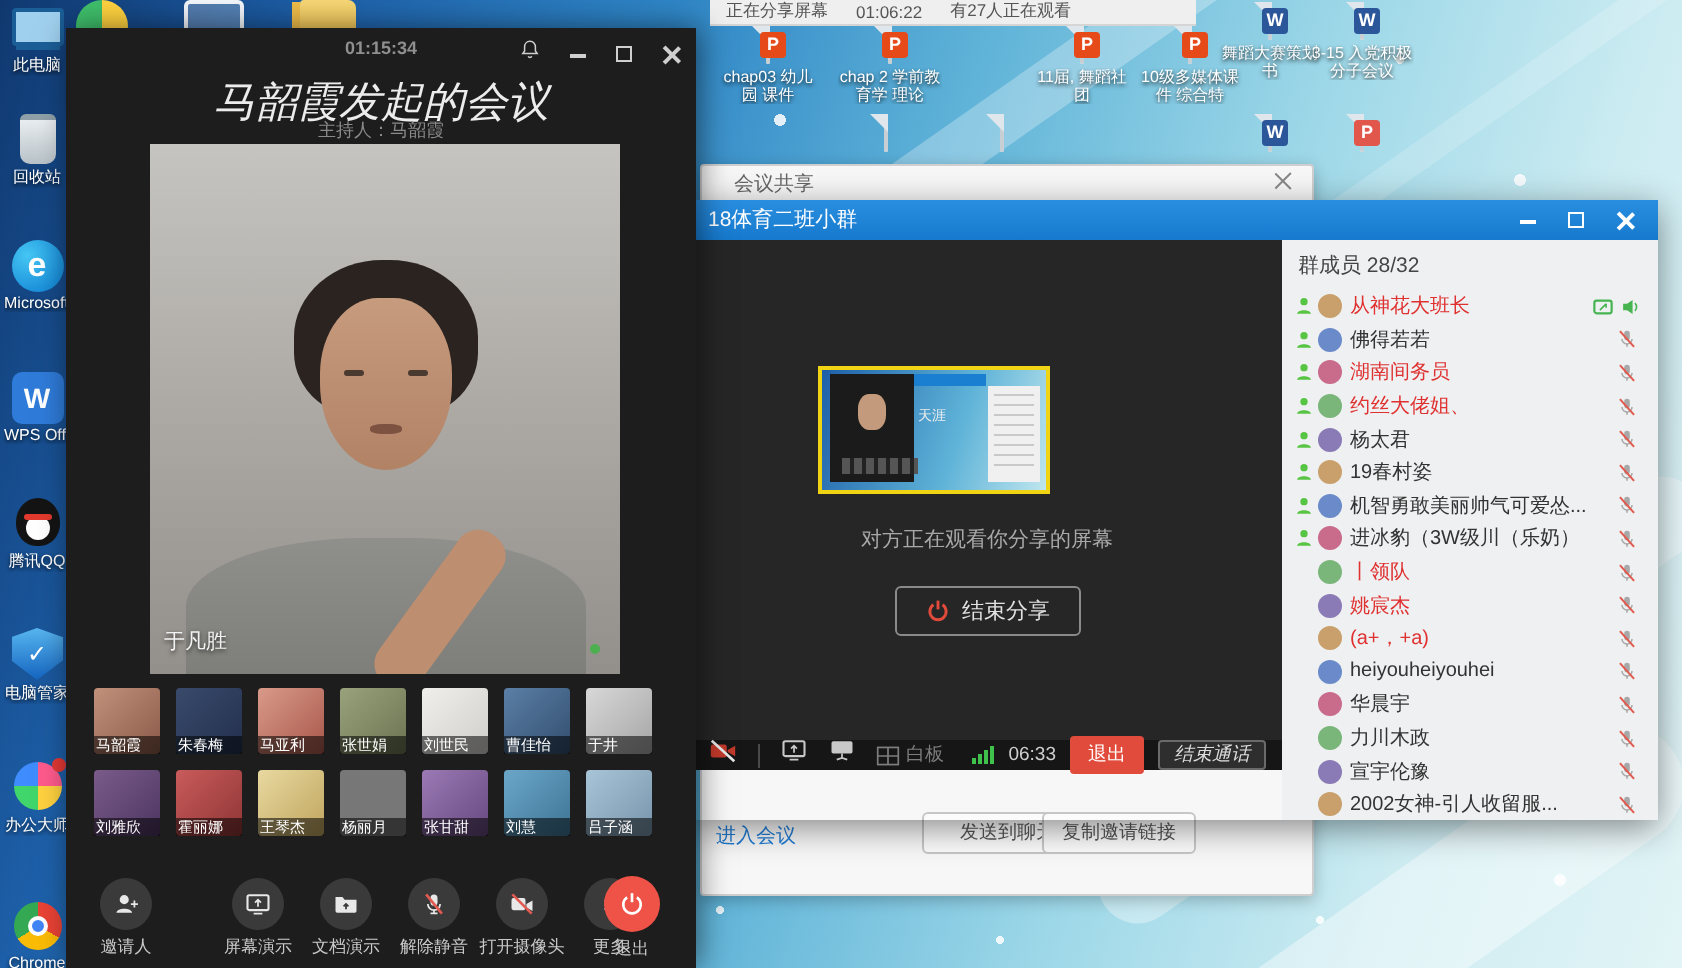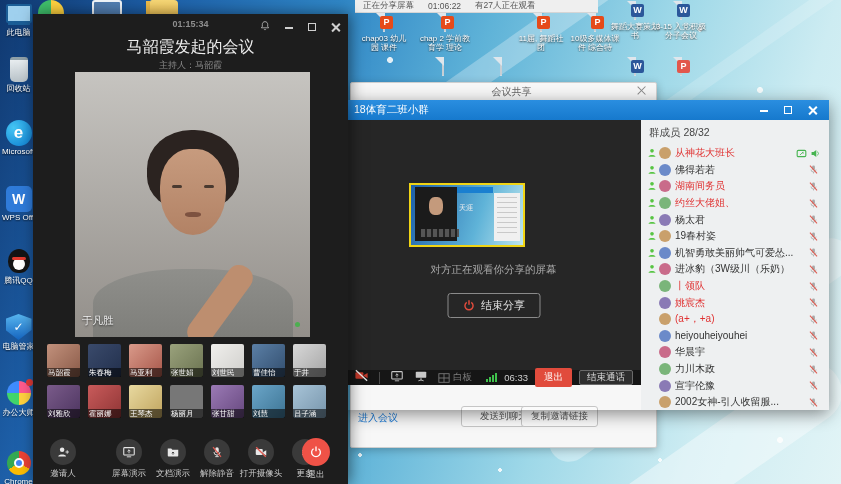--- a/index.html
+++ b/index.html
@@ -72,21 +72,21 @@
   #files2 .file:nth-of-type(2){left:120px;top:58px;}
   #files2 .file:nth-of-type(3){left:254px;top:58px;}
   #files2 .file:nth-of-type(4){left:300px;top:58px;}
 
   
   .sharebar{position:absolute;left:355px;top:0;width:243px;height:13px;background:#efefef;border-bottom:1px solid #d5d5d5;z-index:6;display:flex;align-items:center;gap:14px;padding:0 8px;box-sizing:border-box;}
   .sharebar span{font-size:8.5px;color:#555;white-space:nowrap;}
 
   
   .dialog{position:absolute;left:350px;top:82px;width:305px;height:364px;background:#f7f7f7;border:1px solid #cfcfcf;border-radius:2px;z-index:7;box-shadow:0 2px 8px rgba(0,0,0,.25);}
-  .dlg-title{position:absolute;top:2px;left:16px;right:0;text-align:center;font-size:10px;color:#666;}
+  .dlg-title{position:absolute;top:2px;left:16px;right:0;font-size:10px;color:#666;}
   .dlg-x{position:absolute;top:3px;right:10px;width:9px;height:9px;cursor:pointer;}
   .dlg-x::before,.dlg-x::after{content:"";position:absolute;left:4px;top:-1px;width:1.3px;height:11px;background:#888;}
   .dlg-x::before{transform:rotate(45deg);} .dlg-x::after{transform:rotate(-45deg);}
   .dlg-enter{position:absolute;left:7px;bottom:22px;font-size:10px;color:#1f7bd4;cursor:pointer;}
   .dlg-btn{position:absolute;bottom:20px;background:#fbfbfb;border:1px solid #c6c6c6;border-radius:3px;font-size:9.5px;color:#555;padding:3px 9px;cursor:pointer;}
   .dlg-send{left:110px;padding-left:18px;} .dlg-copy{left:170px;}
 
   
   .qq{position:absolute;left:346px;top:100px;width:483px;height:310px;z-index:10;box-shadow:0 4px 16px rgba(0,0,0,.45);}
   .q-titlebar{position:absolute;left:0;top:0;right:0;height:20px;background:linear-gradient(#2a8ee0,#1679cd);display:flex;align-items:center;padding:0 8px;box-sizing:border-box;}
@@ -110,21 +110,21 @@
   .endshare{position:absolute;left:50%;transform:translateX(-50%);top:173px;display:flex;align-items:center;gap:6px;background:transparent;border:1px solid #8a8a8a;border-radius:3px;color:#e2e2e2;font-size:11px;padding:4px 14px;cursor:pointer;}
   .q-toolbar{position:absolute;left:0;bottom:0;width:295px;height:15px;background:#161616;display:flex;align-items:center;padding:0 8px;box-sizing:border-box;gap:10px;}
   .q-divider{width:1px;height:12px;background:#4a4a4a;}
   .q-wb{display:flex;align-items:center;gap:3px;color:#7d7d7d;font-size:9.5px;}
   .q-right{margin-left:auto;display:flex;align-items:center;gap:7px;}
   .sigbars{display:flex;align-items:flex-end;gap:1px;}
   .sigbars i{display:block;width:2px;background:#3fc14c;}
   .sb1{height:3px;} .sb2{height:5px;} .sb3{height:7px;} .sb4{height:9px;}
   .q-time{color:#cfcfcf;font-size:9.5px;}
   .q-exit{background:#e14b3c;color:#fff;font-size:9.5px;border:none;border-radius:2px;padding:3px 9px;cursor:pointer;}
-  .q-endcall{background:#2e2e2e;color:#ddd;font-size:9.5px;border:1px solid #6a6a6a;border-radius:2px;padding:0 7px;cursor:pointer;}
+  .q-endcall{background:#2e2e2e;color:#ddd;font-size:9.5px;border:1px solid #6a6a6a;border-radius:2px;padding:0 7px;cursor:pointer;font-style:italic;}
   .q-members{position:absolute;right:0;top:20px;width:188px;height:290px;background:#eef0f1;box-sizing:border-box;padding:4px 0 0 6px;overflow:hidden;}
   .mhead{font-size:10.5px;color:#444;margin:2px 0 5px 2px;}
   .mrow{display:flex;align-items:center;height:16.6px;cursor:pointer;}
   .pres{width:12px;display:none;align-items:center;}
   .mrow.online .pres{display:flex;}
   .mrow:not(.online){padding-left:12px;}
   .mav{width:12px;height:12px;border-radius:50%;margin-right:4px;flex:none;background:#c9a06b;}
   .mrow:nth-of-type(5n+2) .mav{background:#6b8ac9;}
   .mrow:nth-of-type(5n+3) .mav{background:#c96b8a;}
   .mrow:nth-of-type(5n+4) .mav{background:#7ab57a;}
@@ -136,21 +136,21 @@
   .mrow:nth-of-type(1) .mspk{display:flex;margin-left:auto;margin-right:8px;}
   .mrow:nth-of-type(1) .mmic{display:none;}
 
   
   .meeting{position:absolute;left:33px;top:14px;width:315px;height:470px;background:#1d1d1d;z-index:20;box-shadow:2px 0 14px rgba(0,0,0,.5);}
   .m-timer{position:absolute;top:5px;left:0;right:0;text-align:center;font-size:9px;color:#8f8f8f;font-weight:bold;}
   .m-ctrl{position:absolute;top:4px;right:8px;display:flex;gap:13px;align-items:center;}
   .m-ctrl .wc-min::after,.m-ctrl .wc-max::after{background:none;border-color:#cfcfcf;}
   .m-ctrl .wc-min::after{background:#cfcfcf;border:none;}
   .m-ctrl .wc-x::before,.m-ctrl .wc-x::after{background:#cfcfcf;}
-  .m-title{position:absolute;top:23px;left:0;right:0;text-align:center;font-size:16px;color:#ececec;}
+  .m-title{position:absolute;top:23px;left:0;right:0;text-align:center;font-size:21px;color:#ececec;font-style:italic;}
   .m-sub{position:absolute;top:45px;left:0;right:0;text-align:center;font-size:9px;color:#8a8a8a;}
   .video{position:absolute;left:42px;top:58px;width:235px;height:265px;background:linear-gradient(#c6c4c0,#938f8a);overflow:hidden;}
   .v-hair{position:absolute;left:50%;top:22%;width:92px;height:80px;margin-left:-46px;background:#2b2320;border-radius:48% 48% 42% 42%;}
   .v-face{position:absolute;left:50%;top:29%;width:66px;height:86px;margin-left:-33px;background:linear-gradient(#c79b7e,#b28265);border-radius:44% 44% 50% 50%;}
   .v-eye{position:absolute;top:36px;width:10px;height:3px;background:#4a3a30;border-radius:2px;}
   .e-l{left:12px;} .e-r{right:12px;}
   .v-mouth{position:absolute;left:50%;bottom:18px;width:16px;height:5px;margin-left:-8px;background:#7d5240;border-radius:40%;}
   .v-body{position:absolute;left:50%;bottom:-8px;width:200px;height:76px;margin-left:-100px;background:linear-gradient(#8f8f8b,#7c7c78);border-radius:45% 45% 0 0;}
   .v-arm{position:absolute;left:56%;bottom:-14px;width:26px;height:92px;background:#bd8e6f;transform:rotate(36deg);border-radius:12px;}
   .v-name{position:absolute;left:7px;bottom:9px;font-size:10.5px;color:#f2f2f2;text-shadow:0 1px 2px rgba(0,0,0,.7);}

